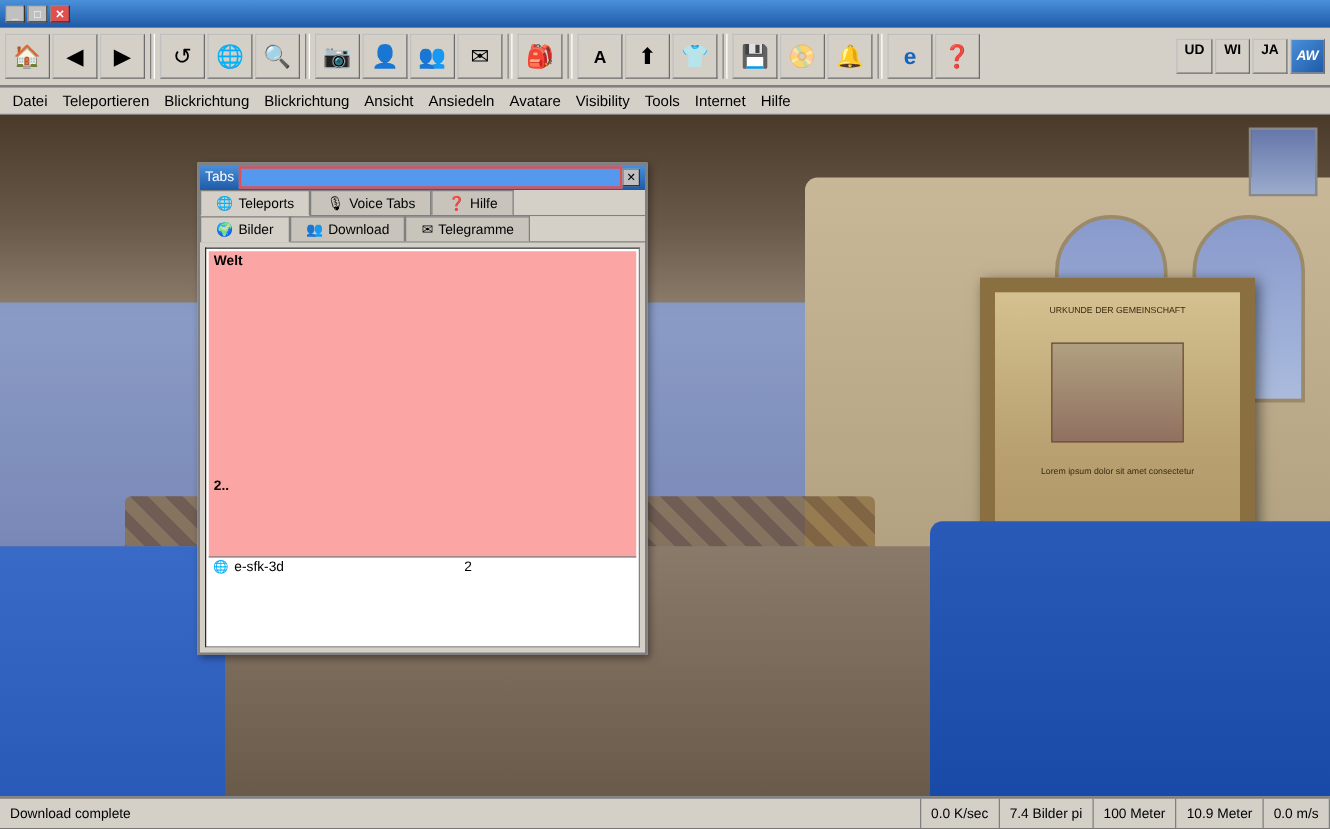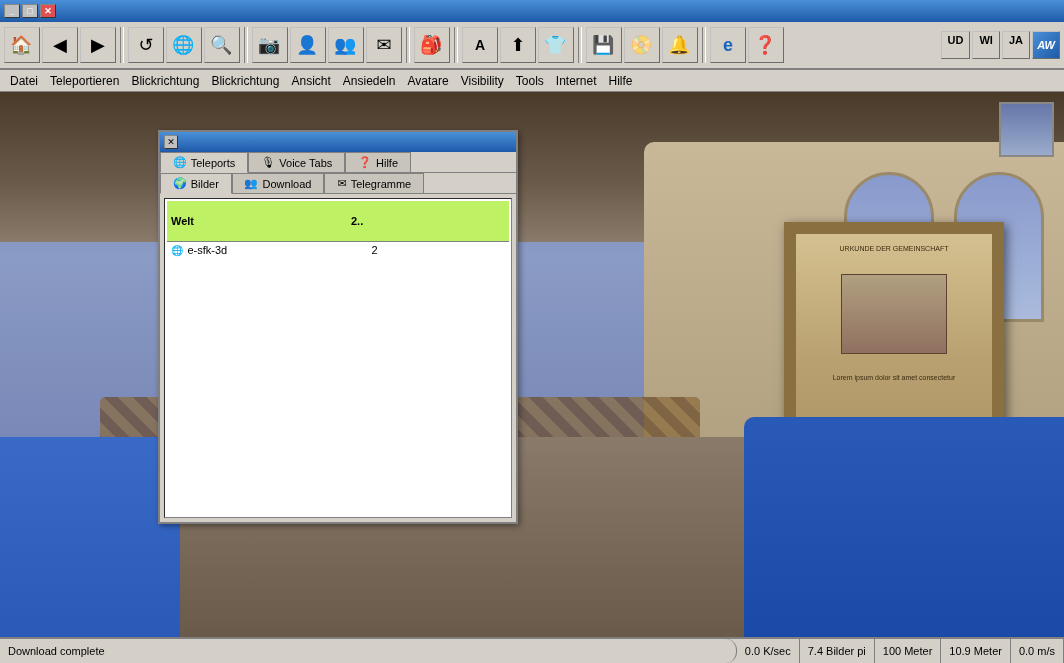--- a/index.html
+++ b/index.html
@@ -211,21 +211,21 @@
     .status-segment {
       padding: 2px 8px;
       border-right: 1px solid #808080;
       font-size: 11px;
       color: #000;
       height: 100%;
       display: flex;
       align-items: center;
       white-space: nowrap;
     }
-    .status-segment:first-child { flex: 1; border-radius: 11px; }
+    .status-segment:first-child { flex: 1; }
 
     
     #panel {
       position: absolute;
       top: 130px;
       left: 158px;
       width: 360px;
       background: #d4d0c8;
       border: 2px solid #808080;
       box-shadow: 2px 2px 6px rgba(0,0,0,0.4);
@@ -318,25 +318,26 @@
     
     #panel-content {
       background: #fff;
       min-height: 320px;
       border: 1px inset #808080;
       margin: 4px;
       padding: 2px;
     }
     .table-header-row {
       display: flex;
-      background: #bef264;
+      background: #fca5a5;
       border-bottom: 1px solid #808080;
-      padding: 14px 4px;
+      padding: 2px 4px;
       font-size: 11px;
       font-weight: bold;
+      flex-direction: column;
     }
     .col-world { flex: 0 0 180px; }
     .col-count { flex: 0 0 60px; }
     .table-row {
       display: flex;
       padding: 2px 4px;
       font-size: 11px;
       align-items: center;
       cursor: pointer;
       gap: 4px;
@@ -439,20 +440,24 @@
 
     <div style="position:absolute; top:10px; right:10px; width:55px; height:55px; background: linear-gradient(135deg, #8899cc, #aabbdd); border:2px solid #888;">
       <div style="width:100%; height:100%; background: linear-gradient(180deg, #6677aa 0%, #9aabcc 100%);"></div>
     </div>
   </div>
 </div>
 
 <div id="panel">
 
   <div id="panel-titlebar">
+    <div id="search-area" style="display:flex; align-items:center; gap:4px; flex:1; background:transparent; padding:0;">
+      <span id="search-label" style="color:white; font-size:11px;">Tabs</span>
+      <input id="search-input" type="text" style="flex: 1 1 0%; height: 18px; border: 2px solid rgb(224, 80, 80); outline: none; padding: 1px 4px; font-size: 12px; background: rgb(85, 153, 238);">
+    </div>
     <div class="panel-close-btn">✕</div>
   </div>
 
   <div id="tab-row">
     <div class="panel-tab active">
       <span>🌐</span>
       <span>Teleports</span>
     </div>
     <div class="panel-tab">
       <span>🎙</span>

